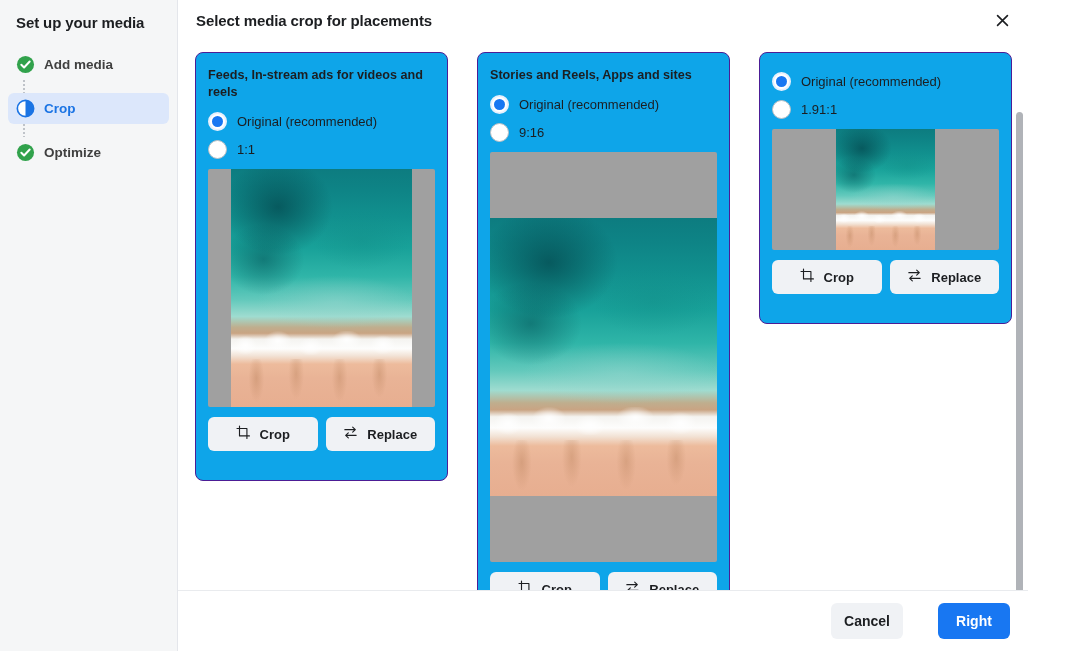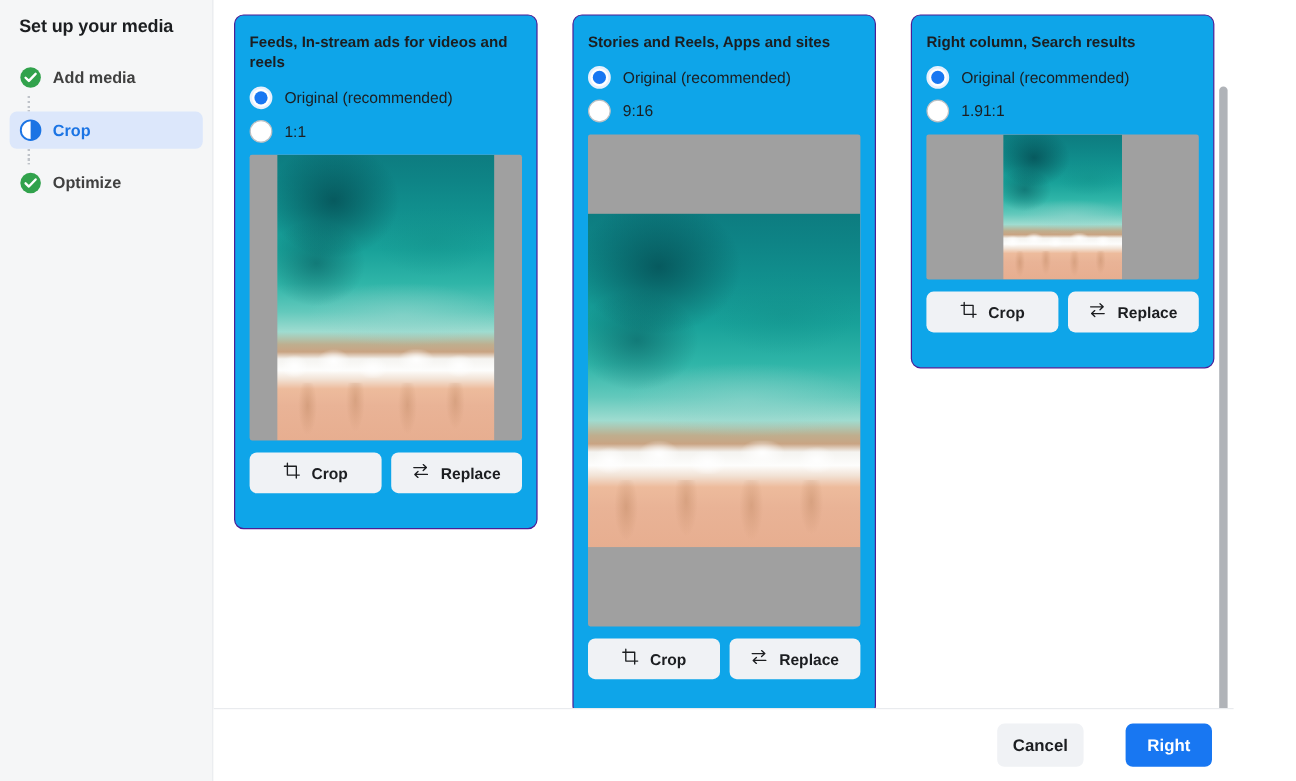--- a/index.html
+++ b/index.html
@@ -315,20 +315,28 @@
           </svg>
         </span>
         <span class="step-label">Optimize</span>
       </div>
 
     </div>
   </aside>
 
   <div class="main">
 
+    <div class="topbar">
+      <div class="topbar-title">Select media crop for placements</div>
+      <div class="close-btn">
+        <svg viewBox="0 0 20 20" width="17" height="17">
+          <path d="M4.2 4.2 L15.8 15.8 M15.8 4.2 L4.2 15.8" stroke="#1c1e21" stroke-width="1.9" stroke-linecap="round"></path>
+        </svg>
+      </div>
+    </div>
 
     <div class="content">
       <div class="cards">
 
         <div class="card">
           <div class="card-title">Feeds, In-stream ads for videos and reels</div>
 
           <div class="radio-row">
             <span class="radio checked"></span>
             <span class="radio-label">Original (recommended)</span>
@@ -404,21 +412,20 @@
                   <path d="M2.2 5.6 L14.6 5.6 M11.6 2.6 L14.8 5.6 L11.6 8.6" fill="none" stroke="#1c1e21" stroke-width="1.35" stroke-linecap="round" stroke-linejoin="round"></path>
                   <path d="M15.8 12.4 L3.4 12.4 M6.4 9.4 L3.2 12.4 L6.4 15.4" fill="none" stroke="#1c1e21" stroke-width="1.35" stroke-linecap="round" stroke-linejoin="round"></path>
                 </svg>
               </span>
               <span>Replace</span>
             </button>
           </div>
         </div>
 
         <div class="card">
-          <div class="card-title">Right column, Search results</div>
 
           <div class="radio-row">
             <span class="radio checked"></span>
             <span class="radio-label">Original (recommended)</span>
           </div>
           <div class="radio-row">
             <span class="radio"></span>
             <span class="radio-label">1.91:1</span>
           </div>
 

